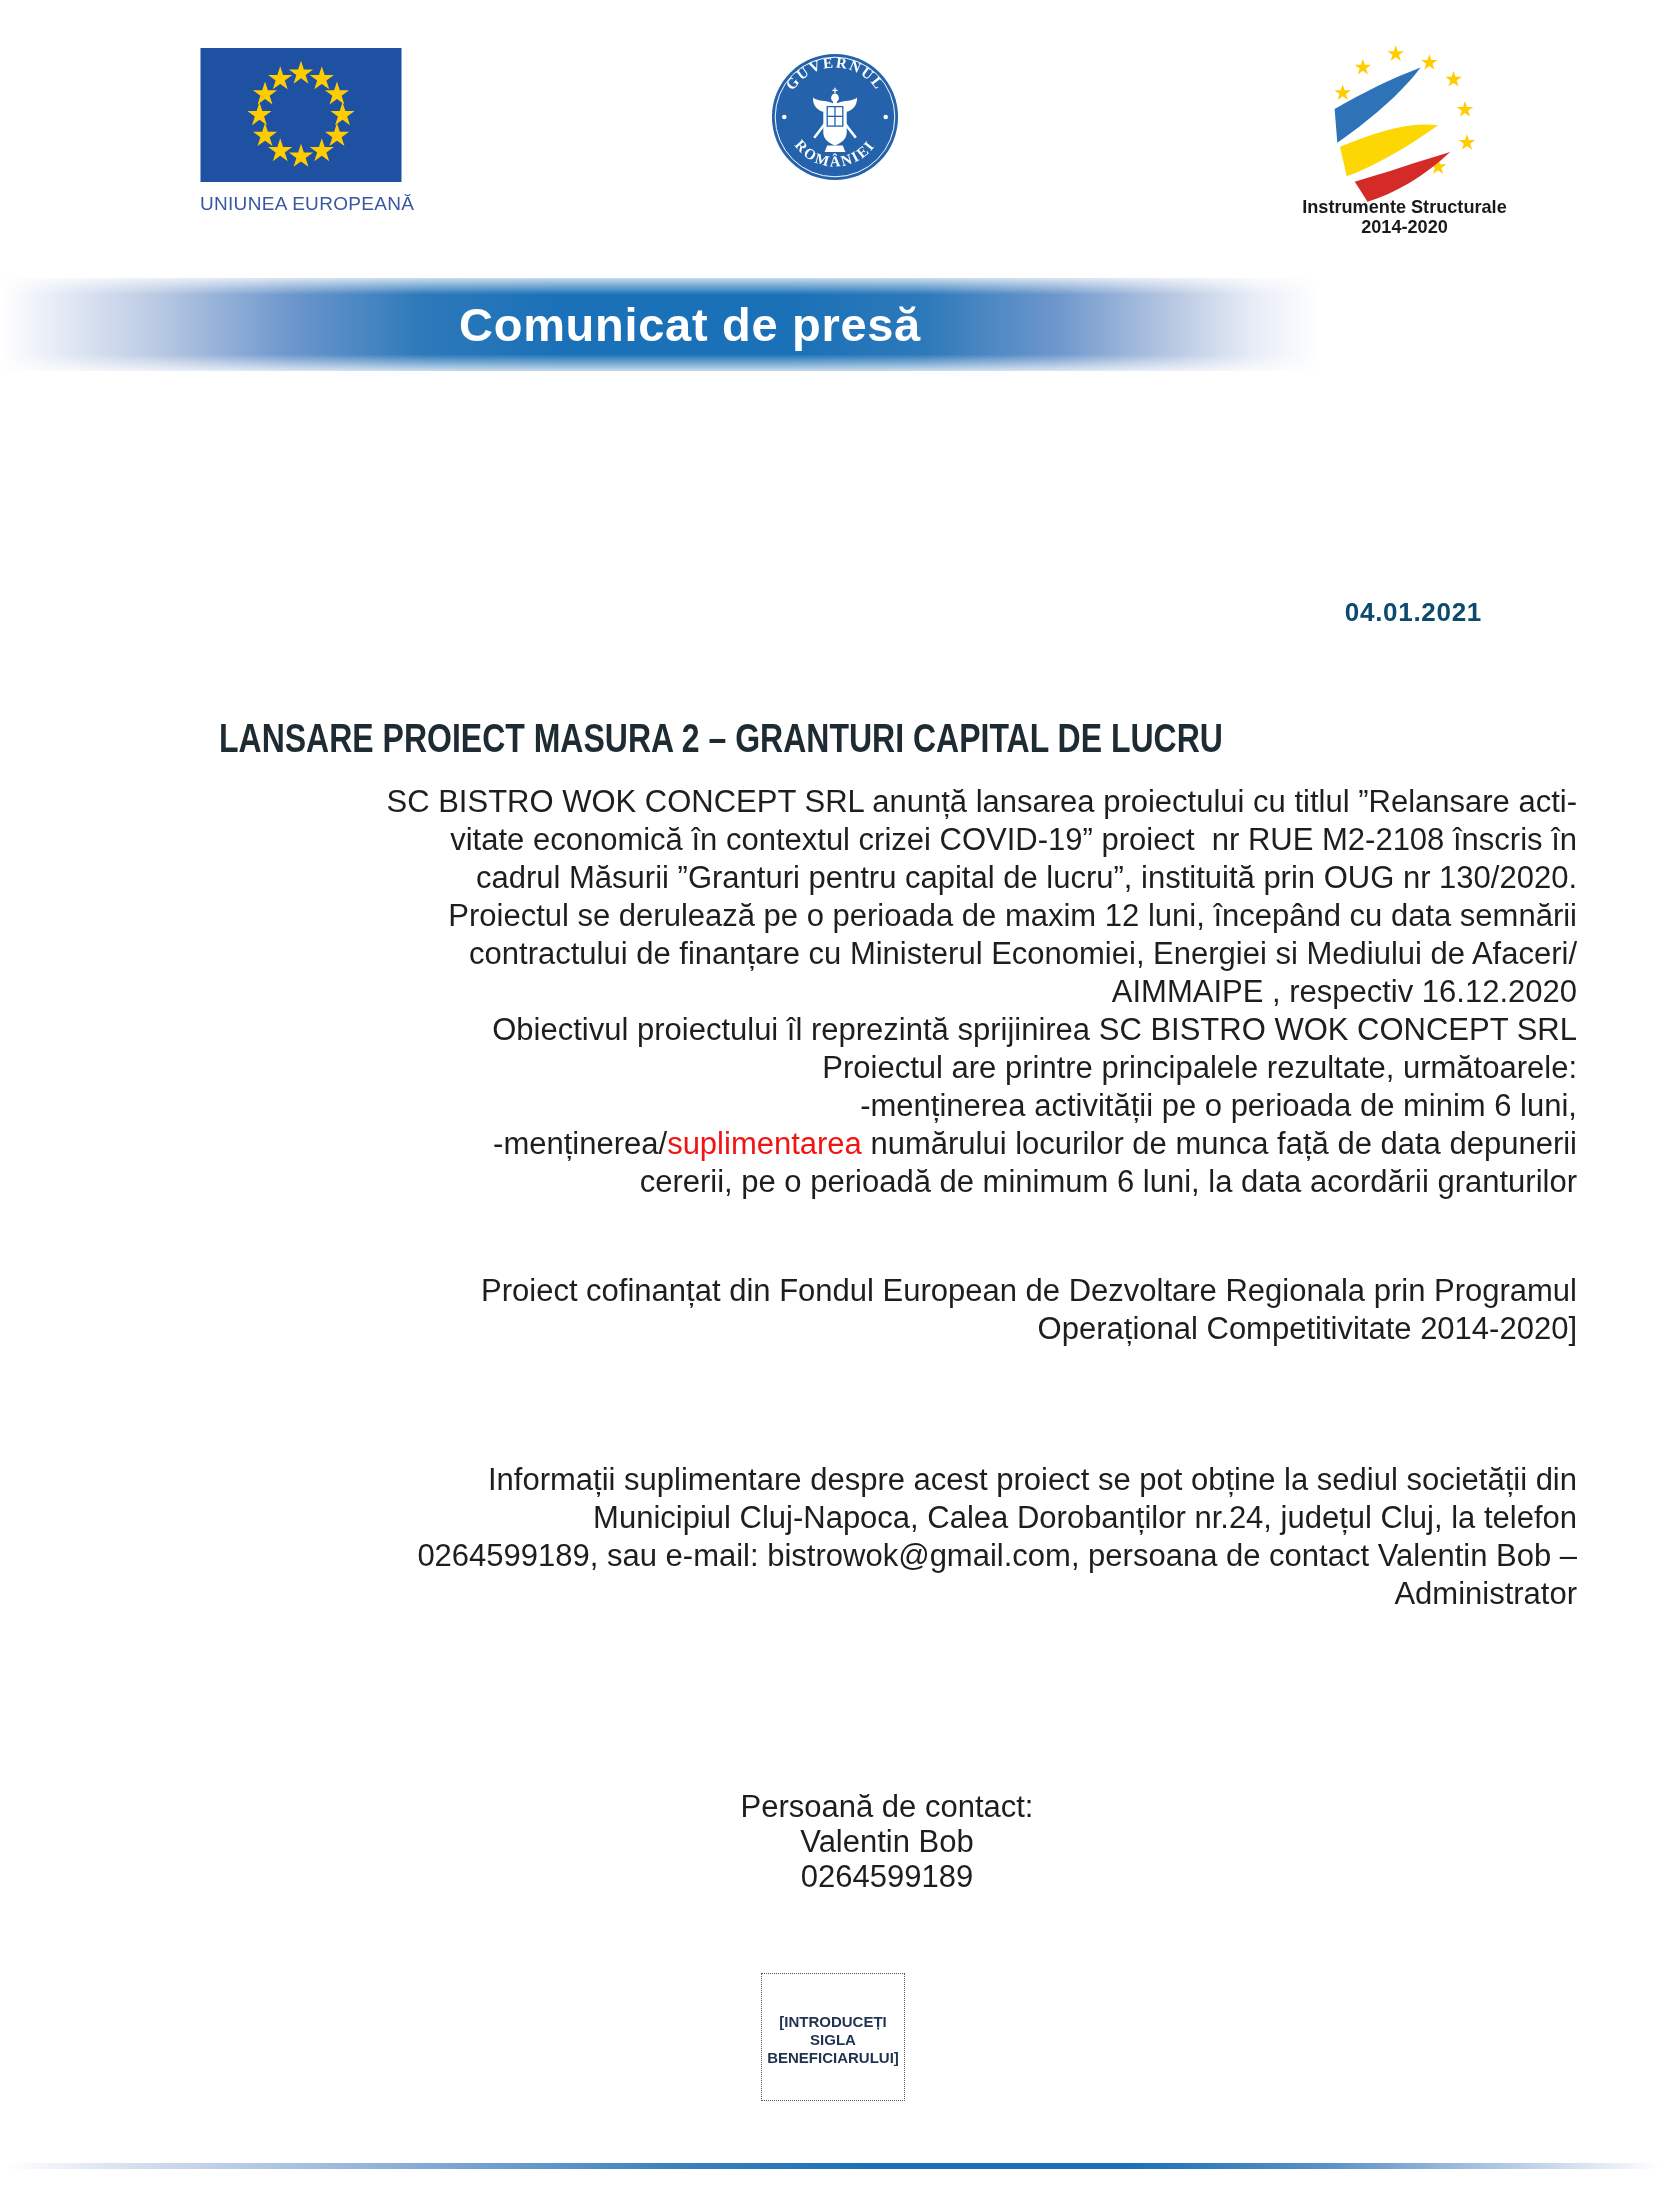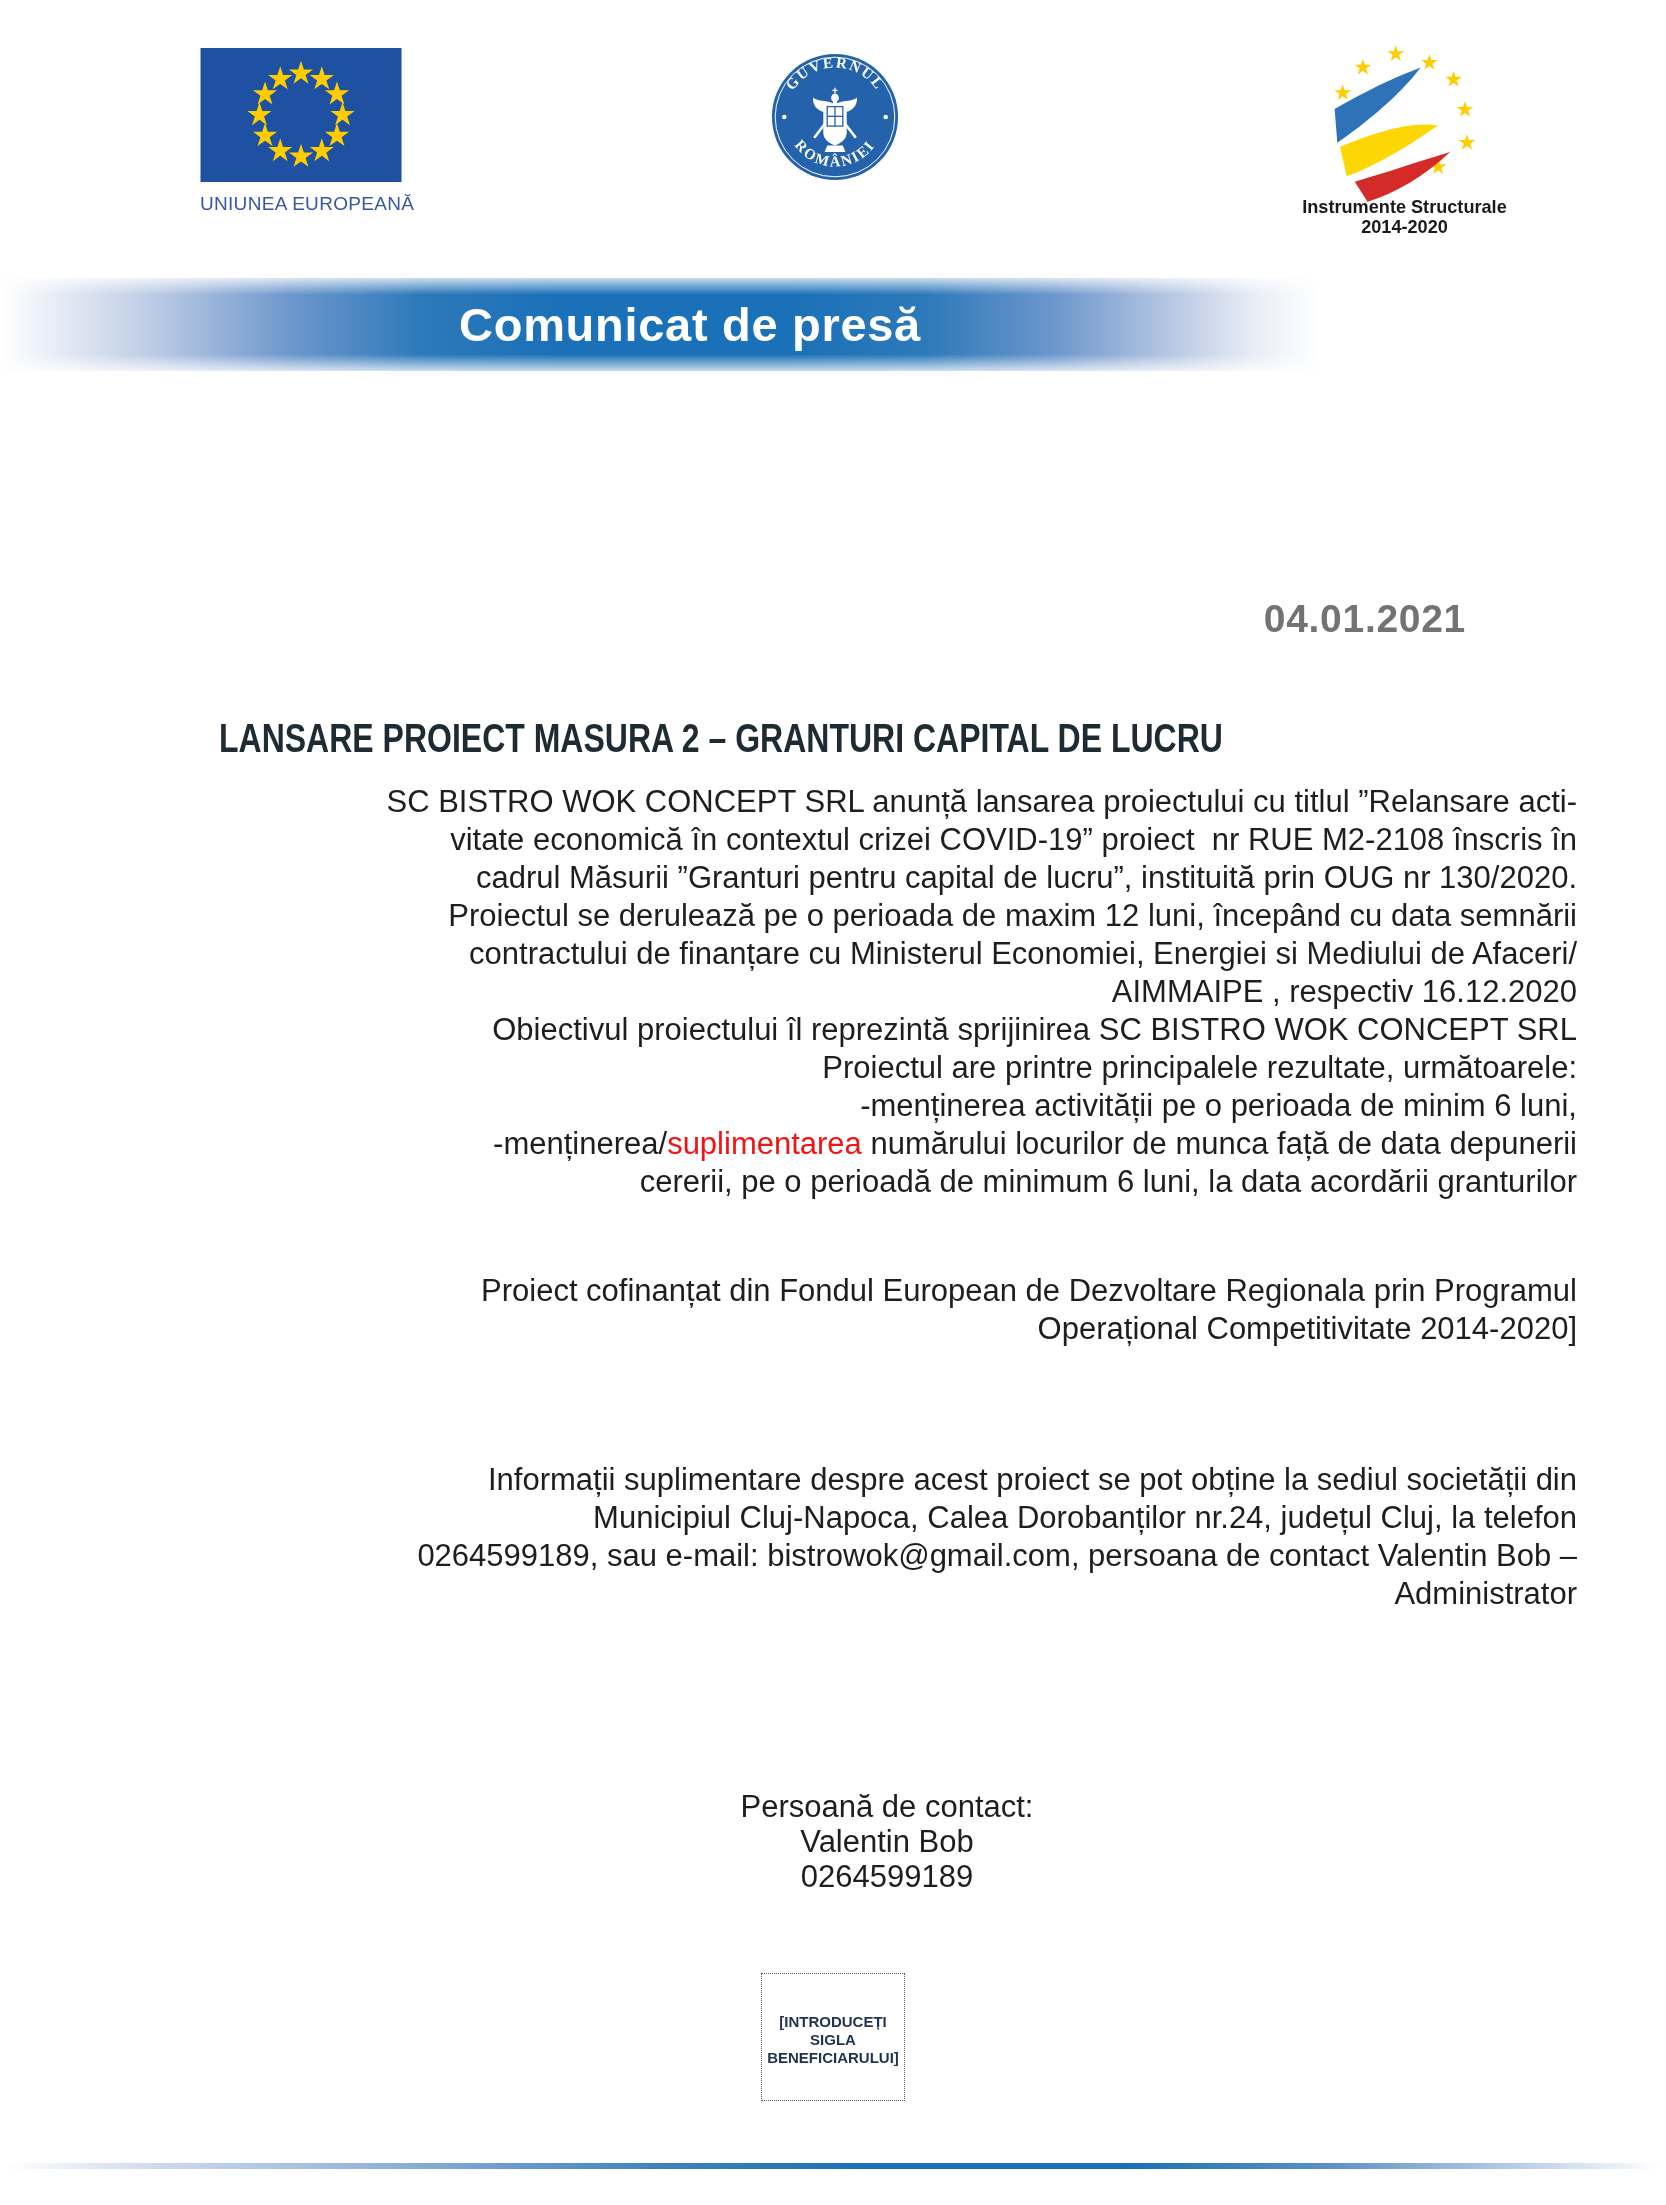--- a/index.html
+++ b/index.html
@@ -19,22 +19,22 @@
       #2d79ba 32%,#1b71b7 42%,#1b71b7 60%,#2d79ba 70%,#6d97cc 80%,
       #b9c9e3 89%,#e8edf6 95%,#ffffff 100%);
     display:flex;align-items:center;justify-content:center;}
   .banner::before{content:"";position:absolute;inset:0;
     background:linear-gradient(180deg,rgba(255,255,255,.75) 0%,rgba(255,255,255,0) 18%,
       rgba(255,255,255,0) 82%,rgba(255,255,255,.75) 100%);}
   .banner-text{position:relative;transform:translateX(30px);color:#ffffff;
     font-size:47px;font-weight:bold;letter-spacing:0.7px;}
 
   
-  .doc-date{position:absolute;top:597px;right:200px;font-size:39px;font-weight:bold;
-    color:#737373;letter-spacing:0.7px;}
+  .doc-date{position:absolute;top:597px;right:184px;font-size:26px;font-weight:bold;
+    color:#0c4a6e;letter-spacing:0.7px;}
   .doc-title{position:absolute;left:219px;top:689px;font-size:40px;font-weight:bold;
     color:#1e2b33;white-space:nowrap;transform:scaleX(.8);transform-origin:left top;}
 
   
   .content{position:absolute;left:200px;top:783px;width:1377px;
     font-size:31px;line-height:38px;color:#201d1d;}
   .line{white-space:pre-wrap;text-align:right;}
   .red{color:#f21313;}
   .para2{margin-top:38px;}
   .para3{margin-top:71px;}

